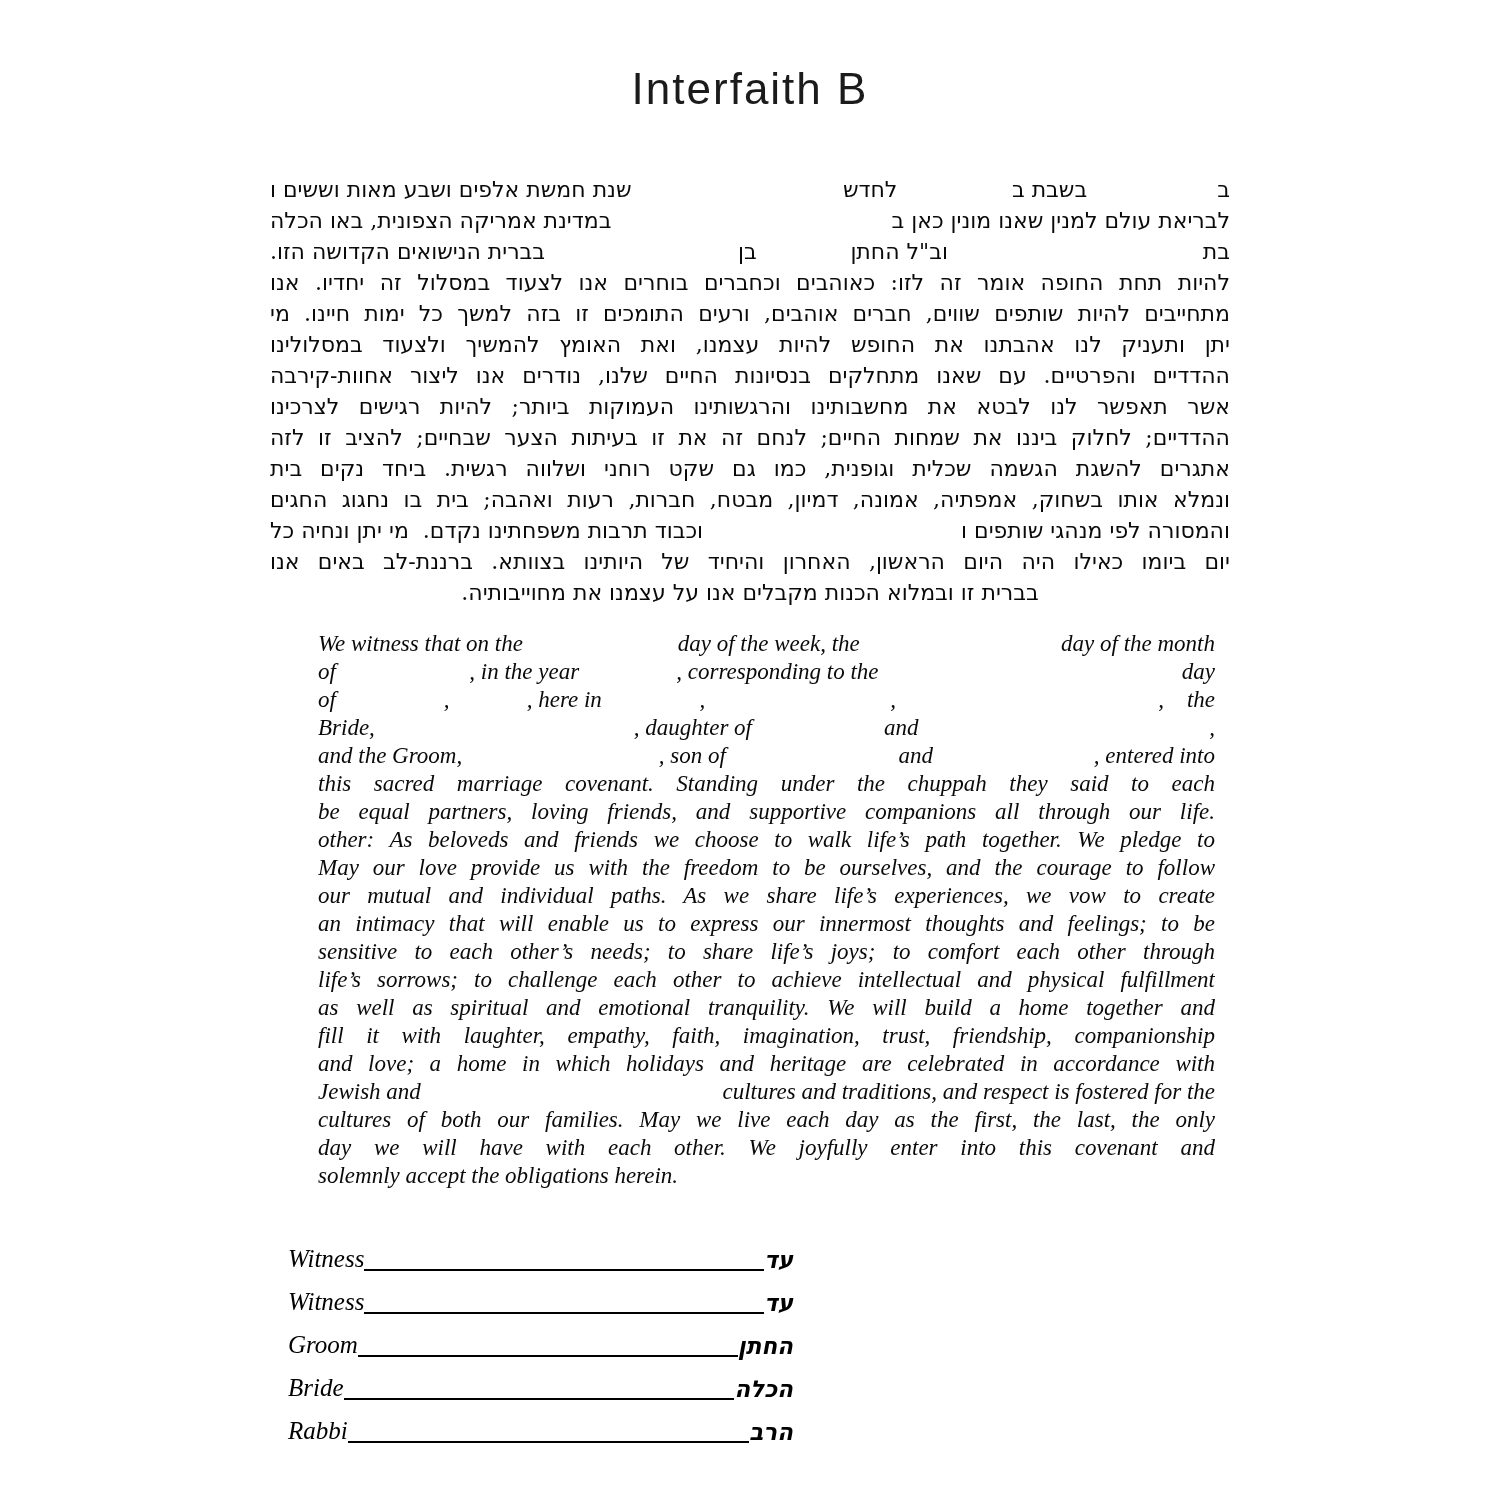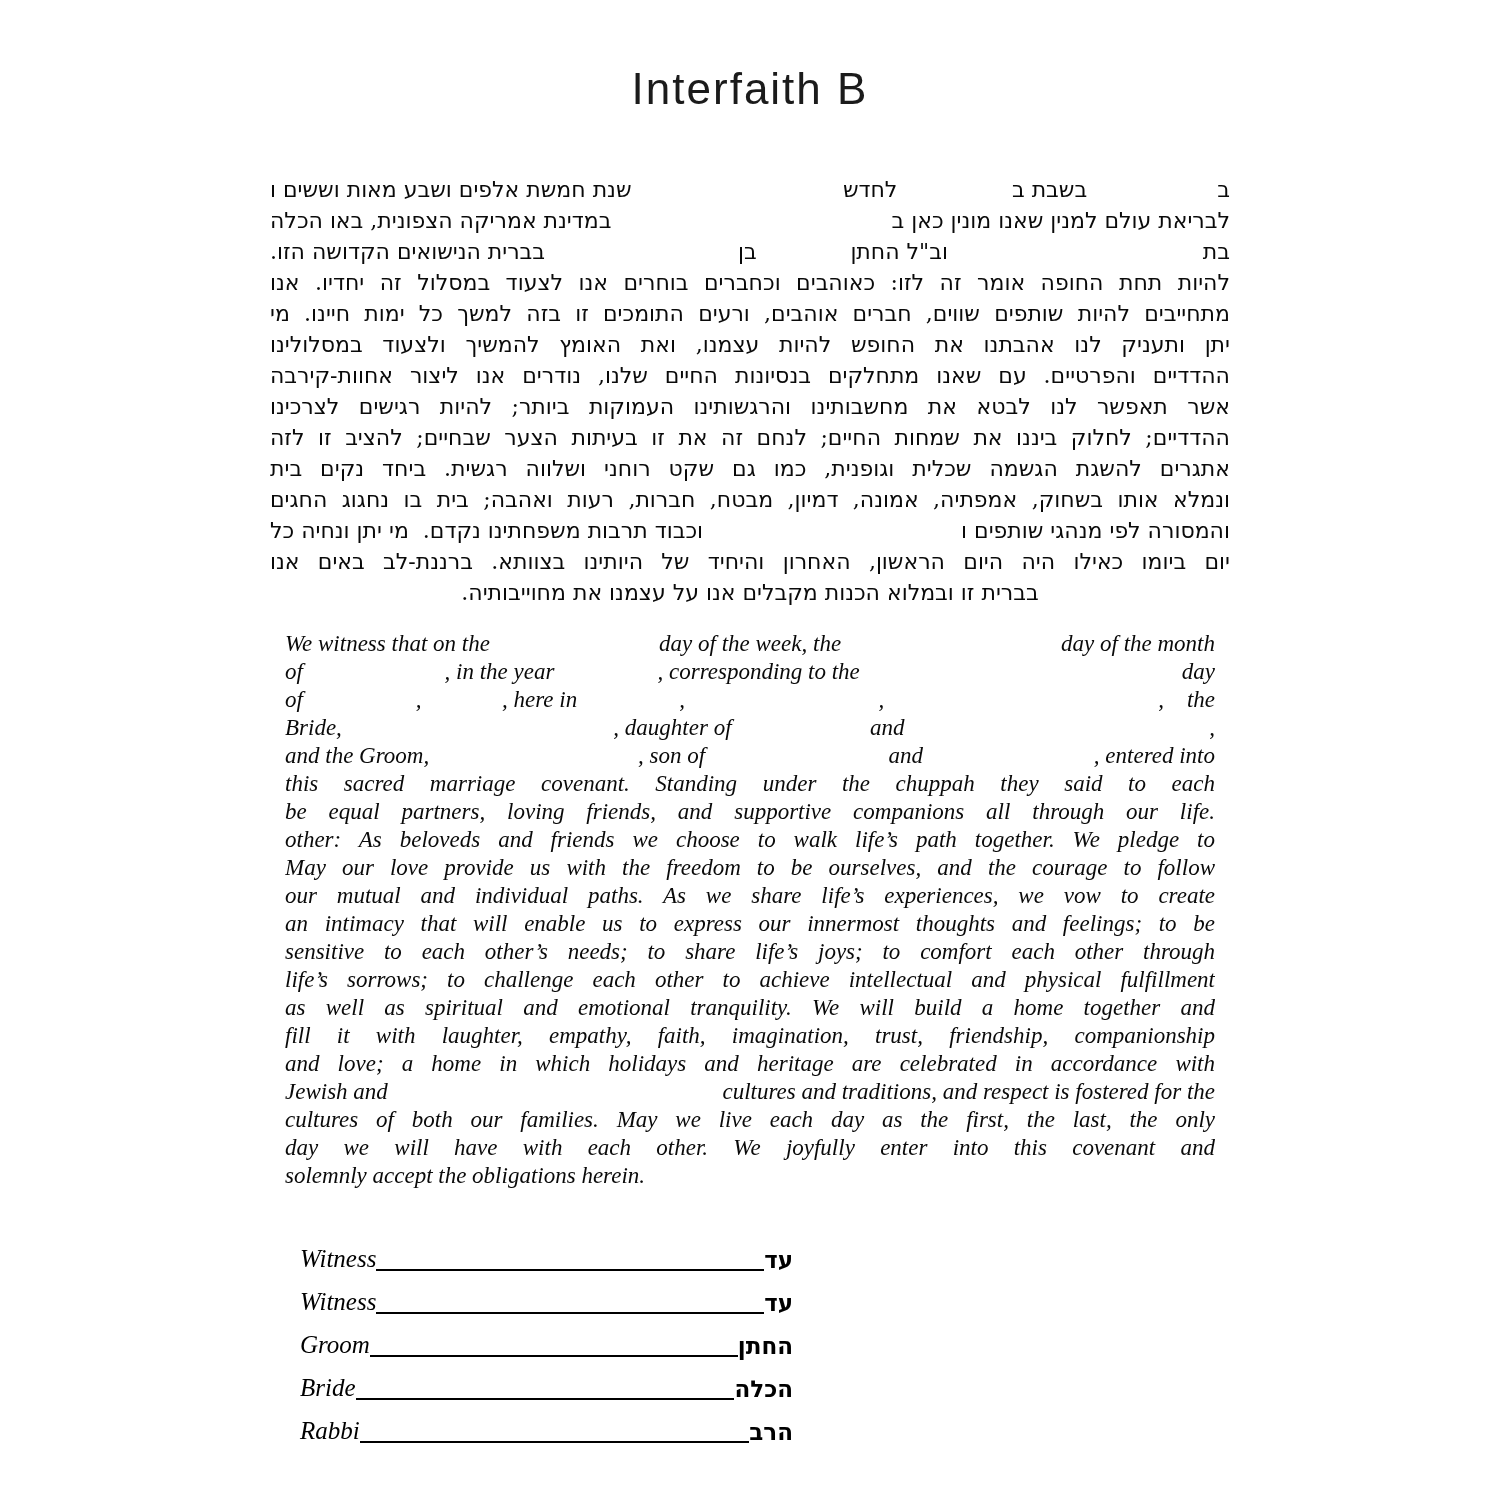--- a/index.html
+++ b/index.html
@@ -42,21 +42,21 @@
   
   .english {
     width: 930px;
     margin: 22px auto 0 auto;
     font-family: "Liberation Serif", "DejaVu Serif", serif;
     font-style: italic;
     font-size: 23px;
     line-height: 28px;
     color: #0a0a0a;
   }
-  .english .tline { height: 28px; overflow: hidden; }
+  .english .tline { height: 28px; overflow: hidden; margin-left: 33px; }
   
   .just   { text-align: justify; text-align-last: justify; }
   .center { text-align: center;  text-align-last: center; }
   .left   { text-align: left;    text-align-last: left; }
   .gapsline { display: flex; align-items: baseline; }
   .seg { white-space: pre; text-align: right; }
   .blank { min-width: 12px; }
   
   .sigs {
     width: 505px;
@@ -66,34 +66,34 @@
     display: flex;
     align-items: flex-end;
     height: 43px;
   }
   .sig-label {
     font-family: "Liberation Serif", "DejaVu Serif", serif;
     font-style: italic;
     font-size: 25px;
     line-height: 1;
     white-space: pre;
-    margin-left: 12px;
   }
   .sig-line {
     flex: 1 1 auto;
     border-bottom: 2px solid #000000;
     height: 100%;
   }
   .sig-hebrew {
     font-family: "DejaVu Serif", "DejaVu Sans", serif;
     font-weight: bold;
     font-size: 23px;
     line-height: 1;
     white-space: pre;
     direction: rtl;
+    font-style: italic;
   }
 </style>
 </head>
 <body>
 
 <div class="page">
   <h1 class="title">Interfaith B</h1>
 
   <div class="hebrew" id="hebrew-lines" dir="rtl" lang="he">
       <div class="tline gapsline">

